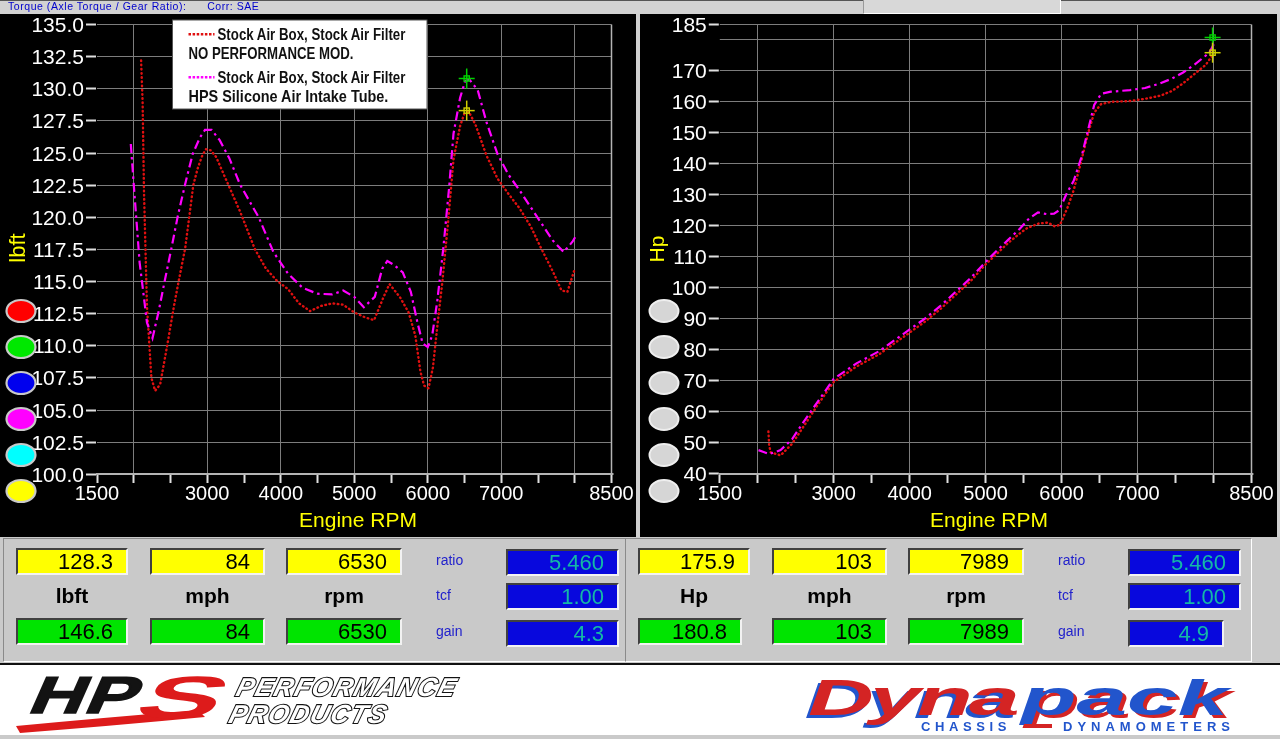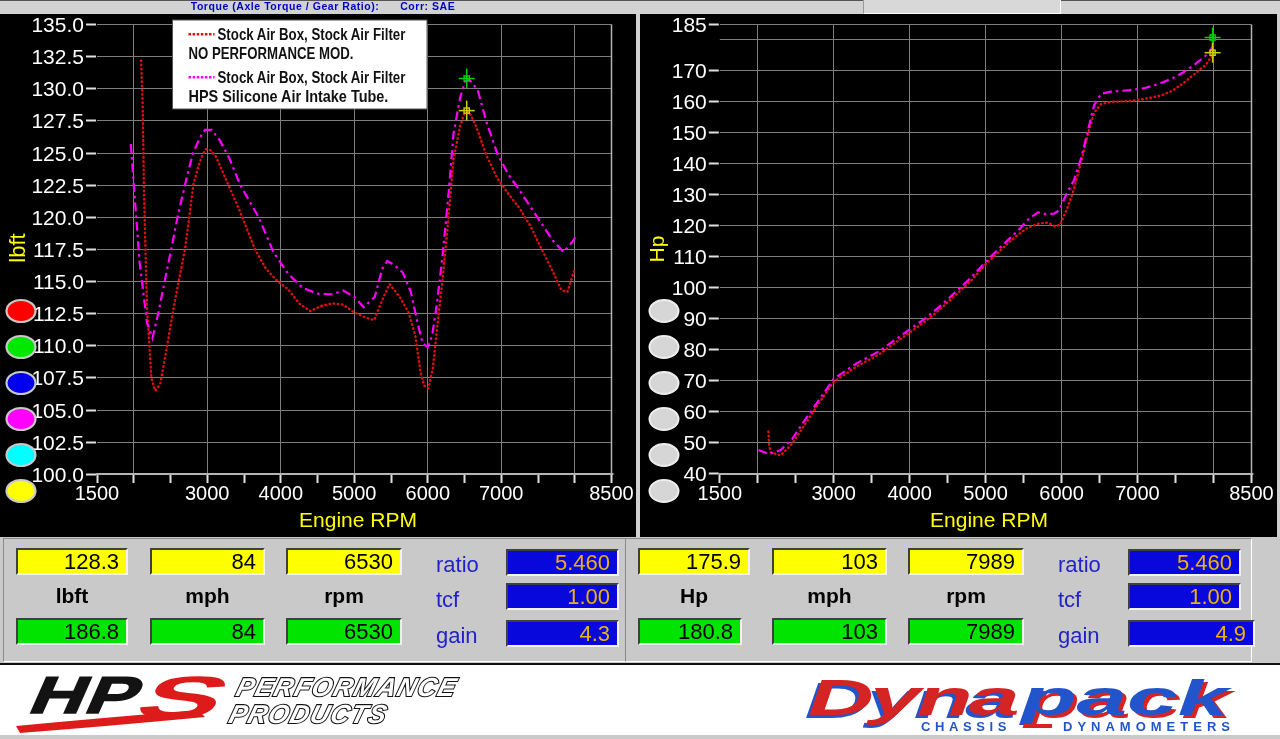--- a/index.html
+++ b/index.html
@@ -1,35 +1,35 @@
 <!DOCTYPE html>
 <html><head><meta charset="utf-8"><style>
 html,body{margin:0;padding:0}
 #page{position:relative;width:1280px;height:739px;background:#cacaca;overflow:hidden;
   font-family:"Liberation Sans",sans-serif}
 .chart{position:absolute}
 #topstrip{position:absolute;left:0;top:0;width:1280px;height:14px;background:#d2d2d2;
   border-top:1px solid #555}
-#t1,#t2{position:absolute;top:0;font-size:10.5px;font-weight:bold;color:#0000cc;letter-spacing:.55px;
-  text-align:center;line-height:13px}
+#t1,#t2{position:absolute;top:0;font-size:10.5px;font-weight:normal;color:#0000cc;letter-spacing:.55px;
+  text-align:left;line-height:13px}
 #t1{left:8px;width:630px}
 #t2box{position:absolute;left:863px;top:0px;width:196px;height:13px;background:#d8d8d8;
   border-right:1px solid #fff;border-bottom:1px solid #fff;border-left:1px solid #9a9a9a}
 #t2{left:643px;width:637px}
 #midsep{position:absolute;left:636px;top:14px;width:4px;height:523px;background:#d0d0d0}
 #rightedge{position:absolute;left:1277px;top:14px;width:3px;height:523px;background:#d0d0d0}
 .tpanel{position:absolute;top:538px;width:625px;height:122px;background:#c9c9c9;
   border:1px solid;border-color:#8a8a8a #fff #fff #8a8a8a}
 .vbox{position:absolute;height:27px;border:2px solid;border-color:#404040 #f2f2f2 #f2f2f2 #404040;
-  font-size:22px;text-align:right;padding-right:7px;line-height:23px;box-sizing:border-box}
+  font-size:22px;text-align:right;padding-right:13px;line-height:23px;box-sizing:border-box}
 .ybox{background:#ffff00;color:#000}
 .gbox{background:#00e400;color:#000}
-.bbox{background:#0808dd;color:#eab308}
+.bbox{background:#0808dd;color:#14b8a6}
 .collab{position:absolute;text-align:center;font-size:21px;font-weight:bold;color:#000;height:26px;line-height:26px}
-.bluelab{position:absolute;font-size:22px;color:#2222cc}
+.bluelab{position:absolute;font-size:14px;color:#2222cc}
 #blackline{position:absolute;left:0;top:663px;width:1280px;height:2px;background:#111}
 #footer{position:absolute;left:0;top:665px;width:1280px;height:70px;background:#fff}
 </style></head><body>
 <div id="page">
 <div id="topstrip"></div>
 <div id="t2box"></div>
 <div id="t1">Torque (Axle Torque / Gear Ratio):&nbsp;&nbsp;&nbsp;&nbsp;&nbsp;&nbsp;Corr: SAE</div>
 
 <svg class="chart" style="left:0;top:14px" width="636" height="523">
 <rect width="636" height="523" fill="#000"></rect>
@@ -228,21 +228,21 @@
       <rect x="570.0" y="20.9" width="5.2" height="5.2" fill="none" stroke="#00d000" stroke-width="1.4"></rect>
 <line x1="564.6" y1="38.7" x2="580.6" y2="38.7" stroke="#cfcf00" stroke-width="1.5"></line>
       <line x1="572.6" y1="28.7" x2="572.6" y2="48.7" stroke="#cfcf00" stroke-width="1.5"></line>
       <rect x="570.0" y="36.1" width="5.2" height="5.2" fill="none" stroke="#cfcf00" stroke-width="1.4"></rect>
 </svg>
 <div id="midsep"></div>
     <div id="rightedge"></div>
 <div class="tpanel" style="left:3px">
 <div class="vbox ybox" style="left:12px;top:9px;width:112px">128.3</div>
 <div class="collab" style="left:12px;top:44px;width:112px">lbft</div>
-<div class="vbox gbox" style="left:12px;top:79px;width:112px">186.8</div>
+<div class="vbox gbox" style="left:12px;top:79px;width:112px">146.6</div>
 <div class="vbox ybox" style="left:146px;top:9px;width:115px">84</div>
 <div class="collab" style="left:146px;top:44px;width:115px">mph</div>
 <div class="vbox gbox" style="left:146px;top:79px;width:115px">84</div>
 <div class="vbox ybox" style="left:282px;top:9px;width:116px">6530</div>
 <div class="collab" style="left:282px;top:44px;width:116px">rpm</div>
 <div class="vbox gbox" style="left:282px;top:79px;width:116px">6530</div>
 <div class="bluelab" style="left:432px;top:13px">ratio</div>
 <div class="bluelab" style="left:432px;top:48px">tcf</div>
 <div class="bluelab" style="left:432px;top:84px">gain</div>
 <div class="vbox bbox" style="left:502px;top:9.5px;width:113px">5.460</div>
@@ -257,21 +257,21 @@
 <div class="collab" style="left:146px;top:44px;width:115px">mph</div>
 <div class="vbox gbox" style="left:146px;top:79px;width:115px">103</div>
 <div class="vbox ybox" style="left:282px;top:9px;width:116px">7989</div>
 <div class="collab" style="left:282px;top:44px;width:116px">rpm</div>
 <div class="vbox gbox" style="left:282px;top:79px;width:116px">7989</div>
 <div class="bluelab" style="left:432px;top:13px">ratio</div>
 <div class="bluelab" style="left:432px;top:48px">tcf</div>
 <div class="bluelab" style="left:432px;top:84px">gain</div>
 <div class="vbox bbox" style="left:502px;top:9.5px;width:113px">5.460</div>
 <div class="vbox bbox" style="left:502px;top:44px;width:113px">1.00</div>
-<div class="vbox bbox" style="left:502px;top:80.5px;width:127px">4.9</div>
+<div class="vbox bbox" style="left:502px;top:80.5px;width:96px">4.9</div>
 </div>
 <div id="blackline"></div>
     <div id="footer"></div>
 <svg style="position:absolute;left:0;top:665px" width="1280" height="74">
 <g font-family="Liberation Sans, sans-serif">
 
 <path d="M 16 61 Q 100 53 198 45 L 205 52 Q 110 61 20 68 Z" fill="#dd1b1b"></path>
 <g transform="translate(26,48) scale(1.45,1) skewX(-17)">
 <text x="0" y="0" font-size="52" font-weight="bold" fill="#131313" stroke="#131313" stroke-width="1.5" letter-spacing="1">HP</text>
 </g>

